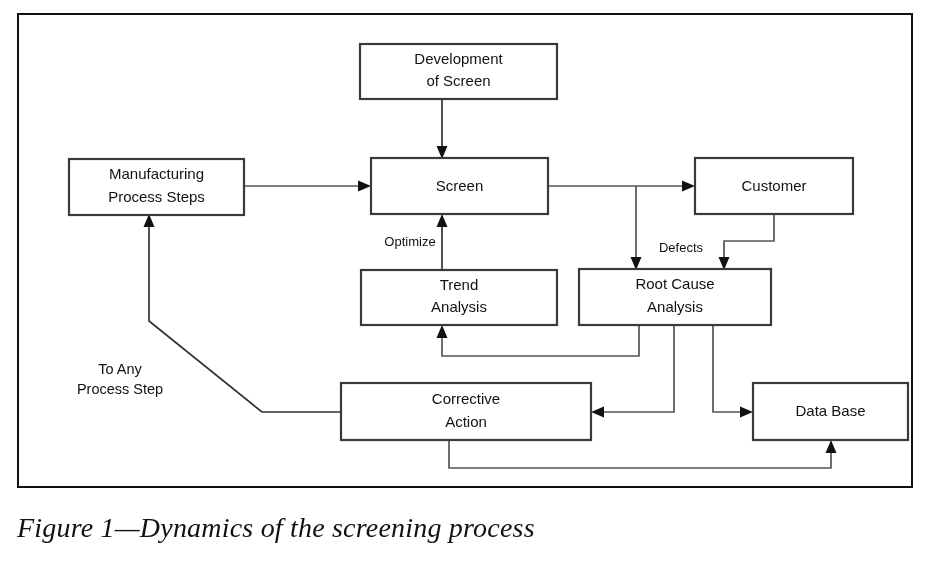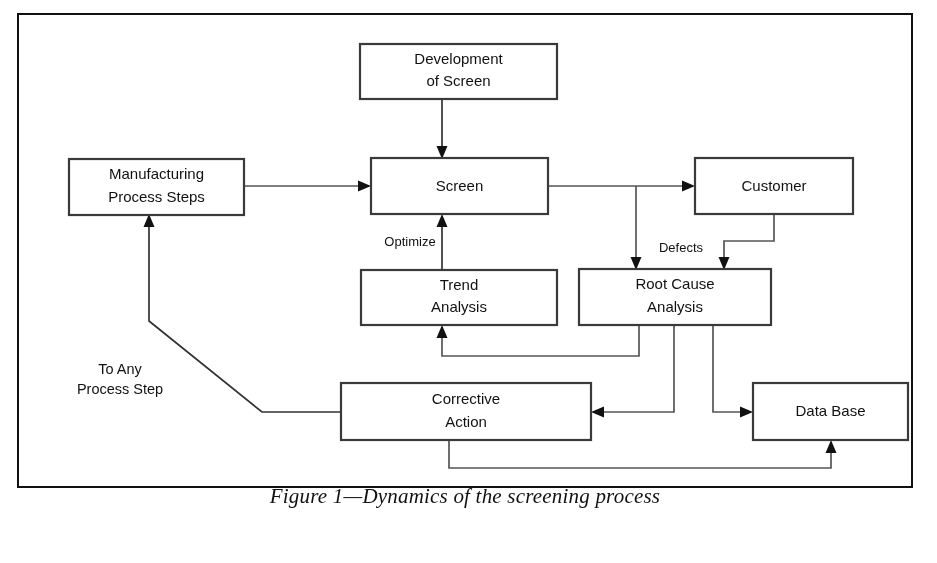--- a/index.html
+++ b/index.html
@@ -75,26 +75,26 @@
   .annot-label {
     font-family: "Liberation Sans", sans-serif;
     font-size: 14.5px;
     fill: #111111;
     text-anchor: middle;
     dominant-baseline: middle;
   }
   #figure-caption {
     position: absolute;
     left: 17px;
-    top: 484px;
+    top: 512px;
     width: 896px;
-    text-align: center;
+    text-align: left;
     font-family: "Liberation Serif", serif;
     font-style: italic;
-    font-size: 21px;
+    font-size: 28px;
     color: #111111;
     letter-spacing: 0.2px;
   }
 </style>
 </head>
 <body>
 
 <div id="page">
 
   <div id="figure-frame">

